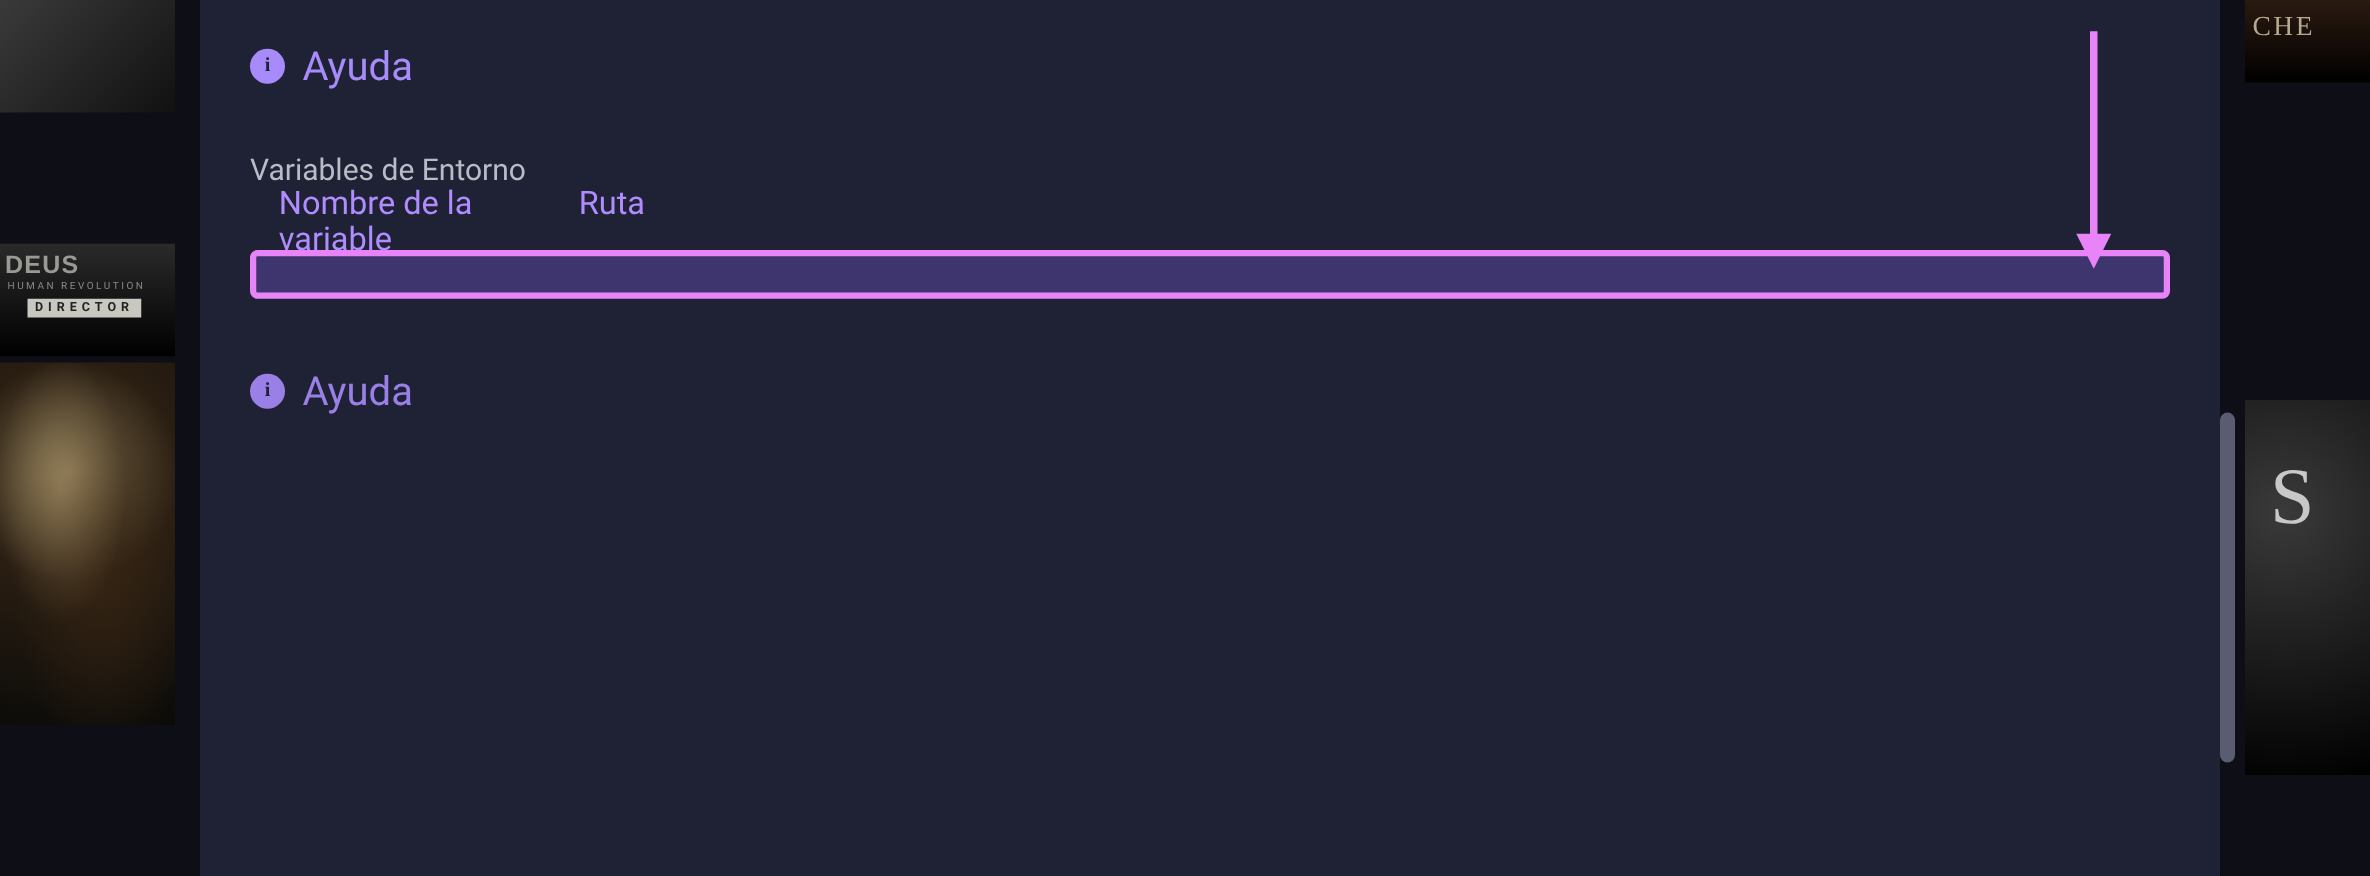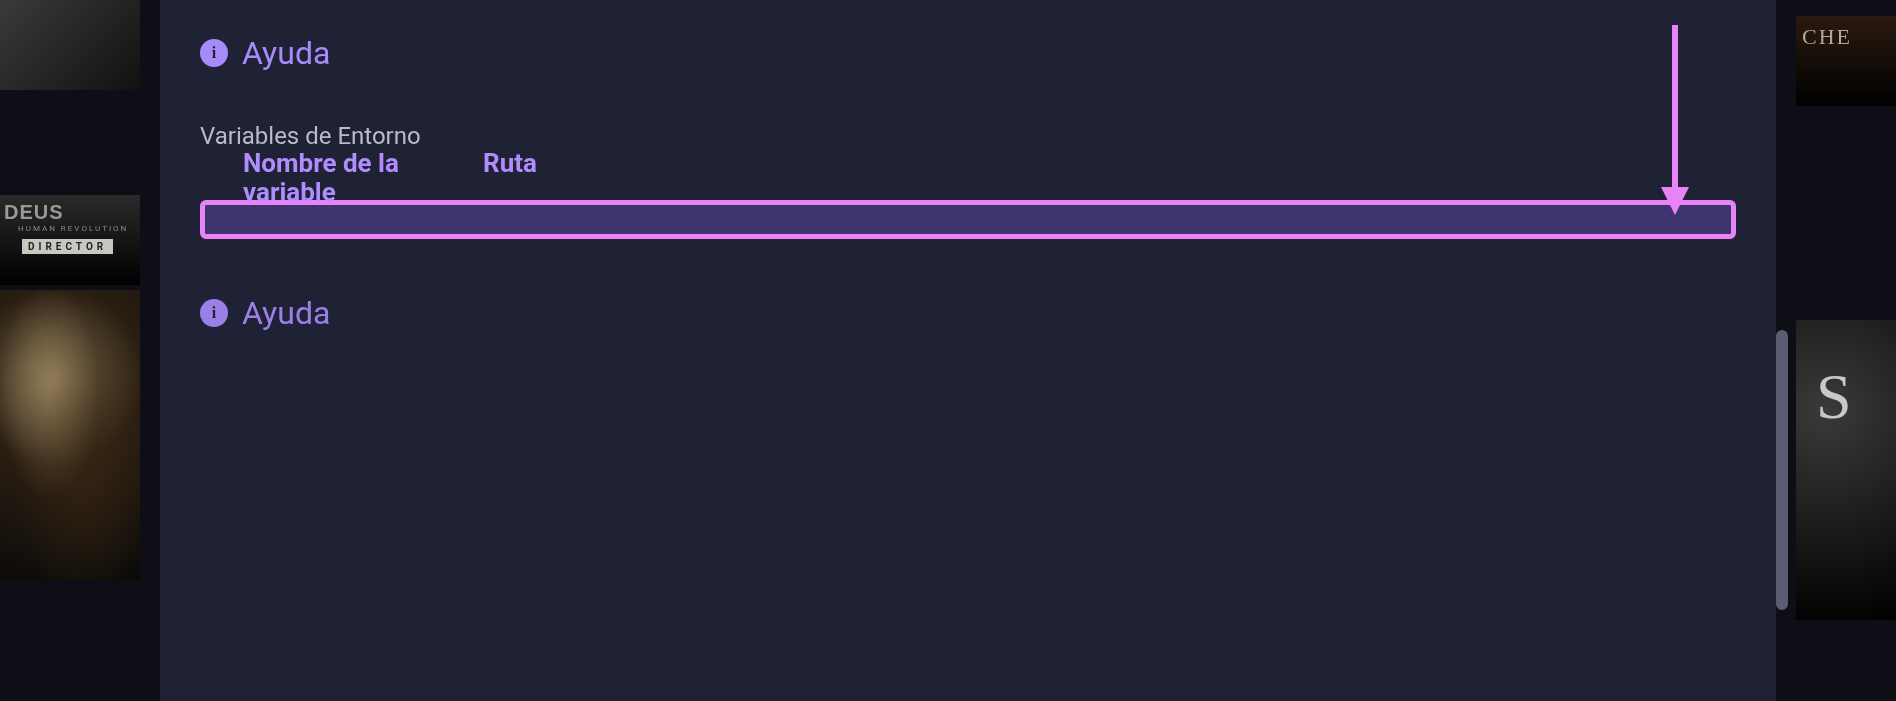--- a/index.html
+++ b/index.html
@@ -23,40 +23,40 @@
   }
   .thumb {
     width: 140px;
     background: #222;
     position: absolute;
     overflow: hidden;
   }
   .thumb.t1 { top: 0; height: 90px; background: linear-gradient(135deg,#3a3a3a,#111); }
   .thumb.t2 { top: 195px; height: 90px; background: linear-gradient(180deg,#2a2a2a,#000); color:#888; }
   .thumb.t2 .deus-title { font-size:20px; font-weight:700; letter-spacing:1px; color:#9a9a95; padding:6px 4px 0 4px; font-family:Impact, sans-serif; }
-  .thumb.t2 .deus-sub { font-size:8px; letter-spacing:2px; color:#8a8a85; padding-left:18px; }
+  .thumb.t2 .deus-sub { font-size:8px; letter-spacing:2px; color:#8a8a85; padding-left:6px; }
   .thumb.t2 .deus-tag { font-size:10px; letter-spacing:4px; color:#222; background:#c8c8c0; padding:2px 6px; margin-top:6px; display:inline-block; font-weight:700; margin-left:22px;}
   .thumb.t3 { top: 290px; height: 290px; background: radial-gradient(circle at 40% 30%, #7a6b4a 0%, #2a1e12 40%, #0a0a08 100%); }
   .thumb.t3::after {
     content:"";
     position:absolute; inset:0;
     background: radial-gradient(ellipse at 35% 35%, rgba(255,220,160,0.25), transparent 40%),
                 radial-gradient(ellipse at 60% 60%, rgba(60,40,20,0.6), transparent 60%);
   }
 
   
   .right-col {
     position: absolute;
     right: 0;
     top: 0;
     width: 100px;
     height: 701px;
     overflow:hidden;
   }
-  .thumb.r1 { position:absolute; top:16px; right:0; width:100px; height:90px; background:linear-gradient(180deg,#2a1a10,#000);margin-left:48px;}
+  .thumb.r1 { position:absolute; top:0; right:0; width:100px; height:66px; background:linear-gradient(180deg,#2a1a10,#000);margin-left:48px;}
   .thumb.r1 .che { color:#b8a890; font-family:serif; font-size:22px; letter-spacing:2px; padding:8px 0 0 6px;}
   .thumb.r2 { position:absolute; top:320px; right:0; width:100px; height:300px; background:radial-gradient(circle at 30% 30%, #3a3a3a, #000);}
   .thumb.r2 .s { color:#c8c8c8; font-family:serif; font-size:64px; padding:40px 0 0 20px;}
 
   
   .panel {
     position: absolute;
     left: 160px;
     top: 0;
     right: 120px;
@@ -115,24 +115,24 @@
     width: 40px;
     height: 190px;
     pointer-events: none;
   }
 
   .header-row {
     display:flex;
     gap: 0;
     color: #b18cff;
     font-size: 26px;
-    font-weight: 700;
+    font-weight: 400;
     line-height: 1.1;
     margin-top: -56px;
-    margin-left: 26px;
+    margin-left: 6px;
     margin-bottom: 10px;
   }
   .header-name { width: 232px; }
   .header-value { padding-left: 8px; }
 
   .var-row {
     display:flex;
     align-items:center;
     background: #3d3d88;
     border-radius: 4px;

